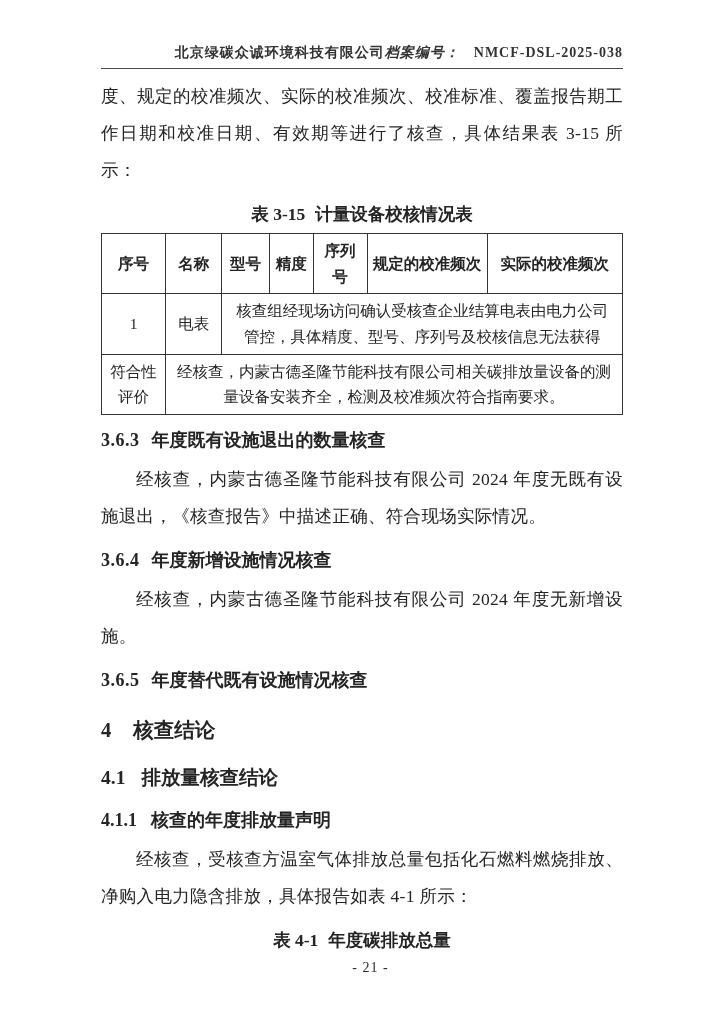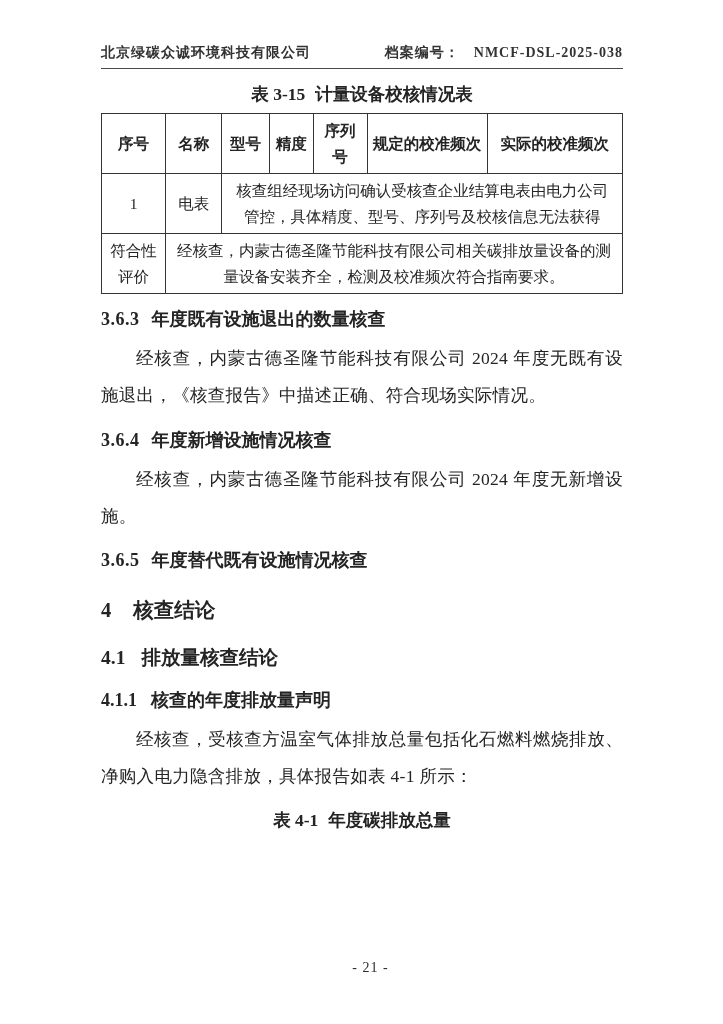--- a/index.html
+++ b/index.html
@@ -18,30 +18,30 @@
     position: relative;
     box-sizing: border-box;
     width: 723px;
     height: 1024px;
     padding: 44px 100px 0 101px;
     background: #ffffff;
   }
   
   .doc-header {
     display: flex;
-    justify-content: space-between;
+    justify-content: flex-end;
     align-items: flex-end;
     font-size: 14px;
     font-weight: bold;
     letter-spacing: 1px;
     color: #333333;
     padding-bottom: 6px;
     border-bottom: 1.5px solid #4a4a4a;
   }
-  .doc-header .archive-label { margin-right: 14px; }
+  .doc-header .archive-label { margin-right: 14px; font-style: italic; }
   
   .body-text {
     font-size: 17.5px;
     line-height: 2.12;
     text-align: justify;
     margin: 9px 0 8px;
     letter-spacing: 0.3px;
   }
   .indent { text-indent: 2em; }
   
@@ -110,20 +110,21 @@
 
 <div class="page">
 
   <header class="doc-header">
     <span>北京绿碳众诚环境科技有限公司</span>
     <span>
       <span class="archive-label">档案编号：</span><span>NMCF-DSL-2025-038</span>
     </span>
   </header>
 
+  <p class="body-text">度、规定的校准频次、实际的校准频次、校准标准、覆盖报告期工作日期和校准日期、有效期等进行了核查，具体结果表 3-15 所示：</p>
 
   <div class="tbl-caption">
     <span class="cap-label">表 3-15</span><span>计量设备校核情况表</span>
   </div>
 
   <table class="t315">
     <colgroup>
       <col style="width:12.3%">
         <col style="width:10.8%">
         <col style="width:9.1%">

